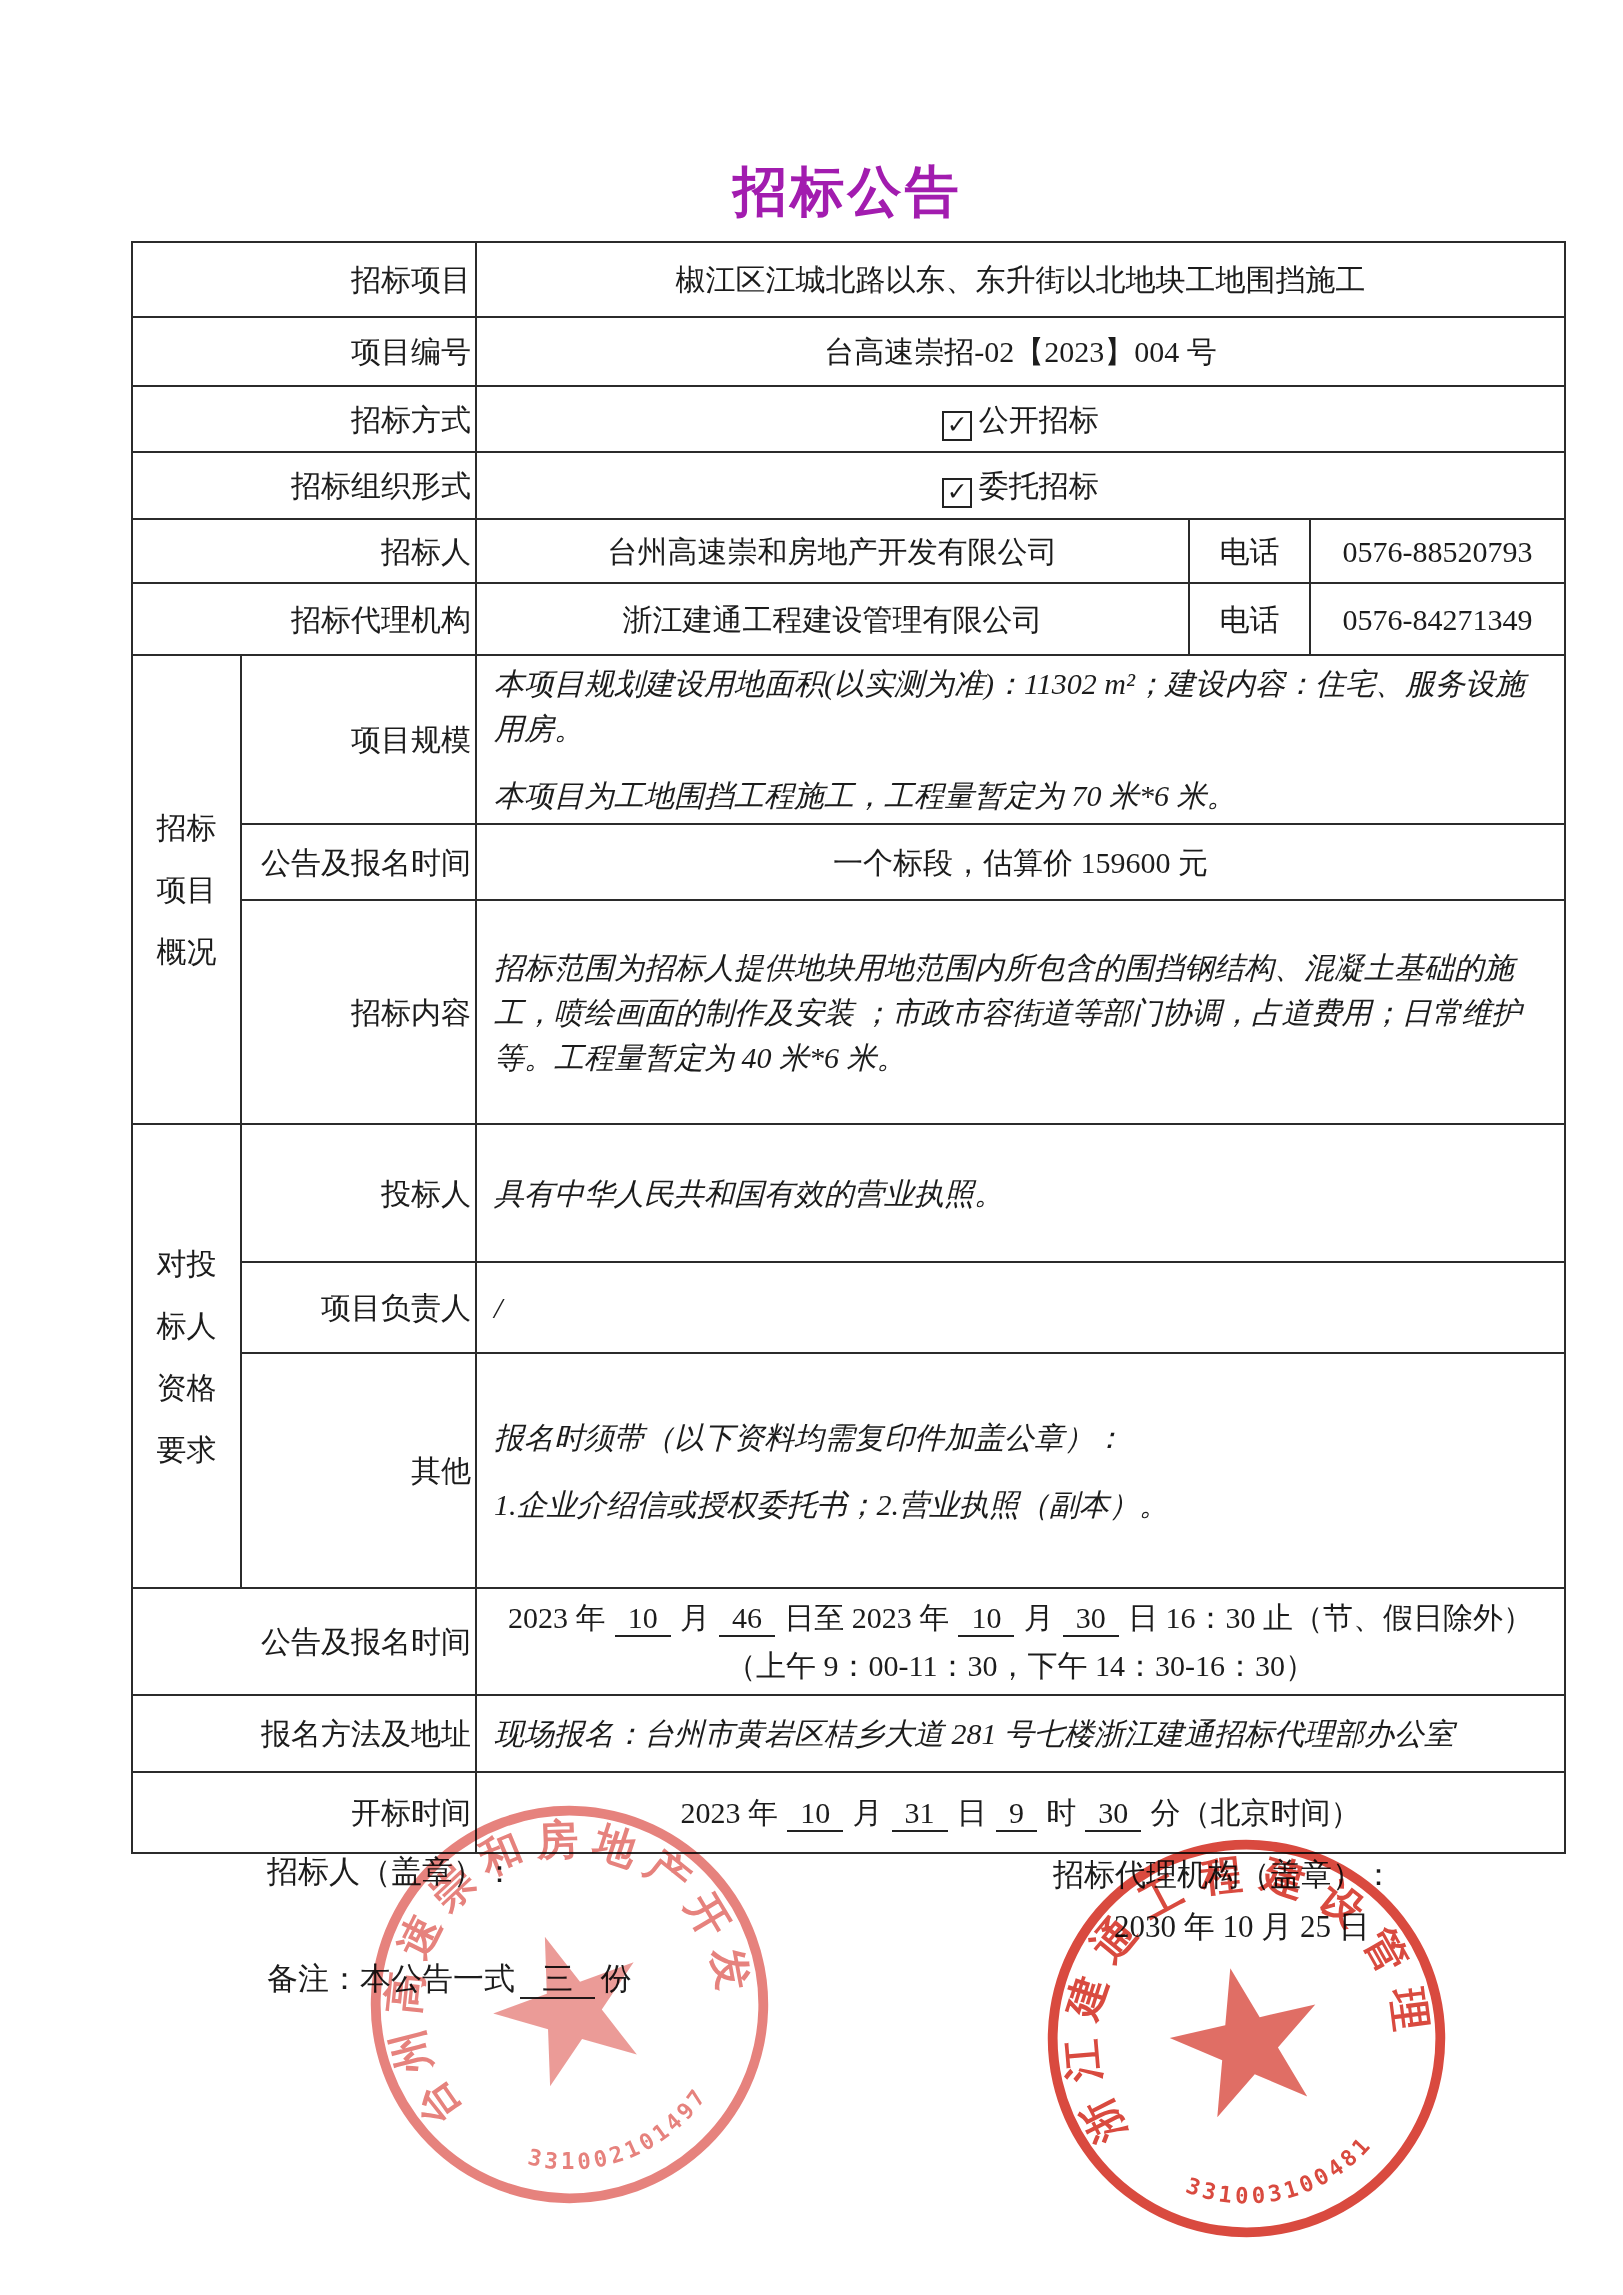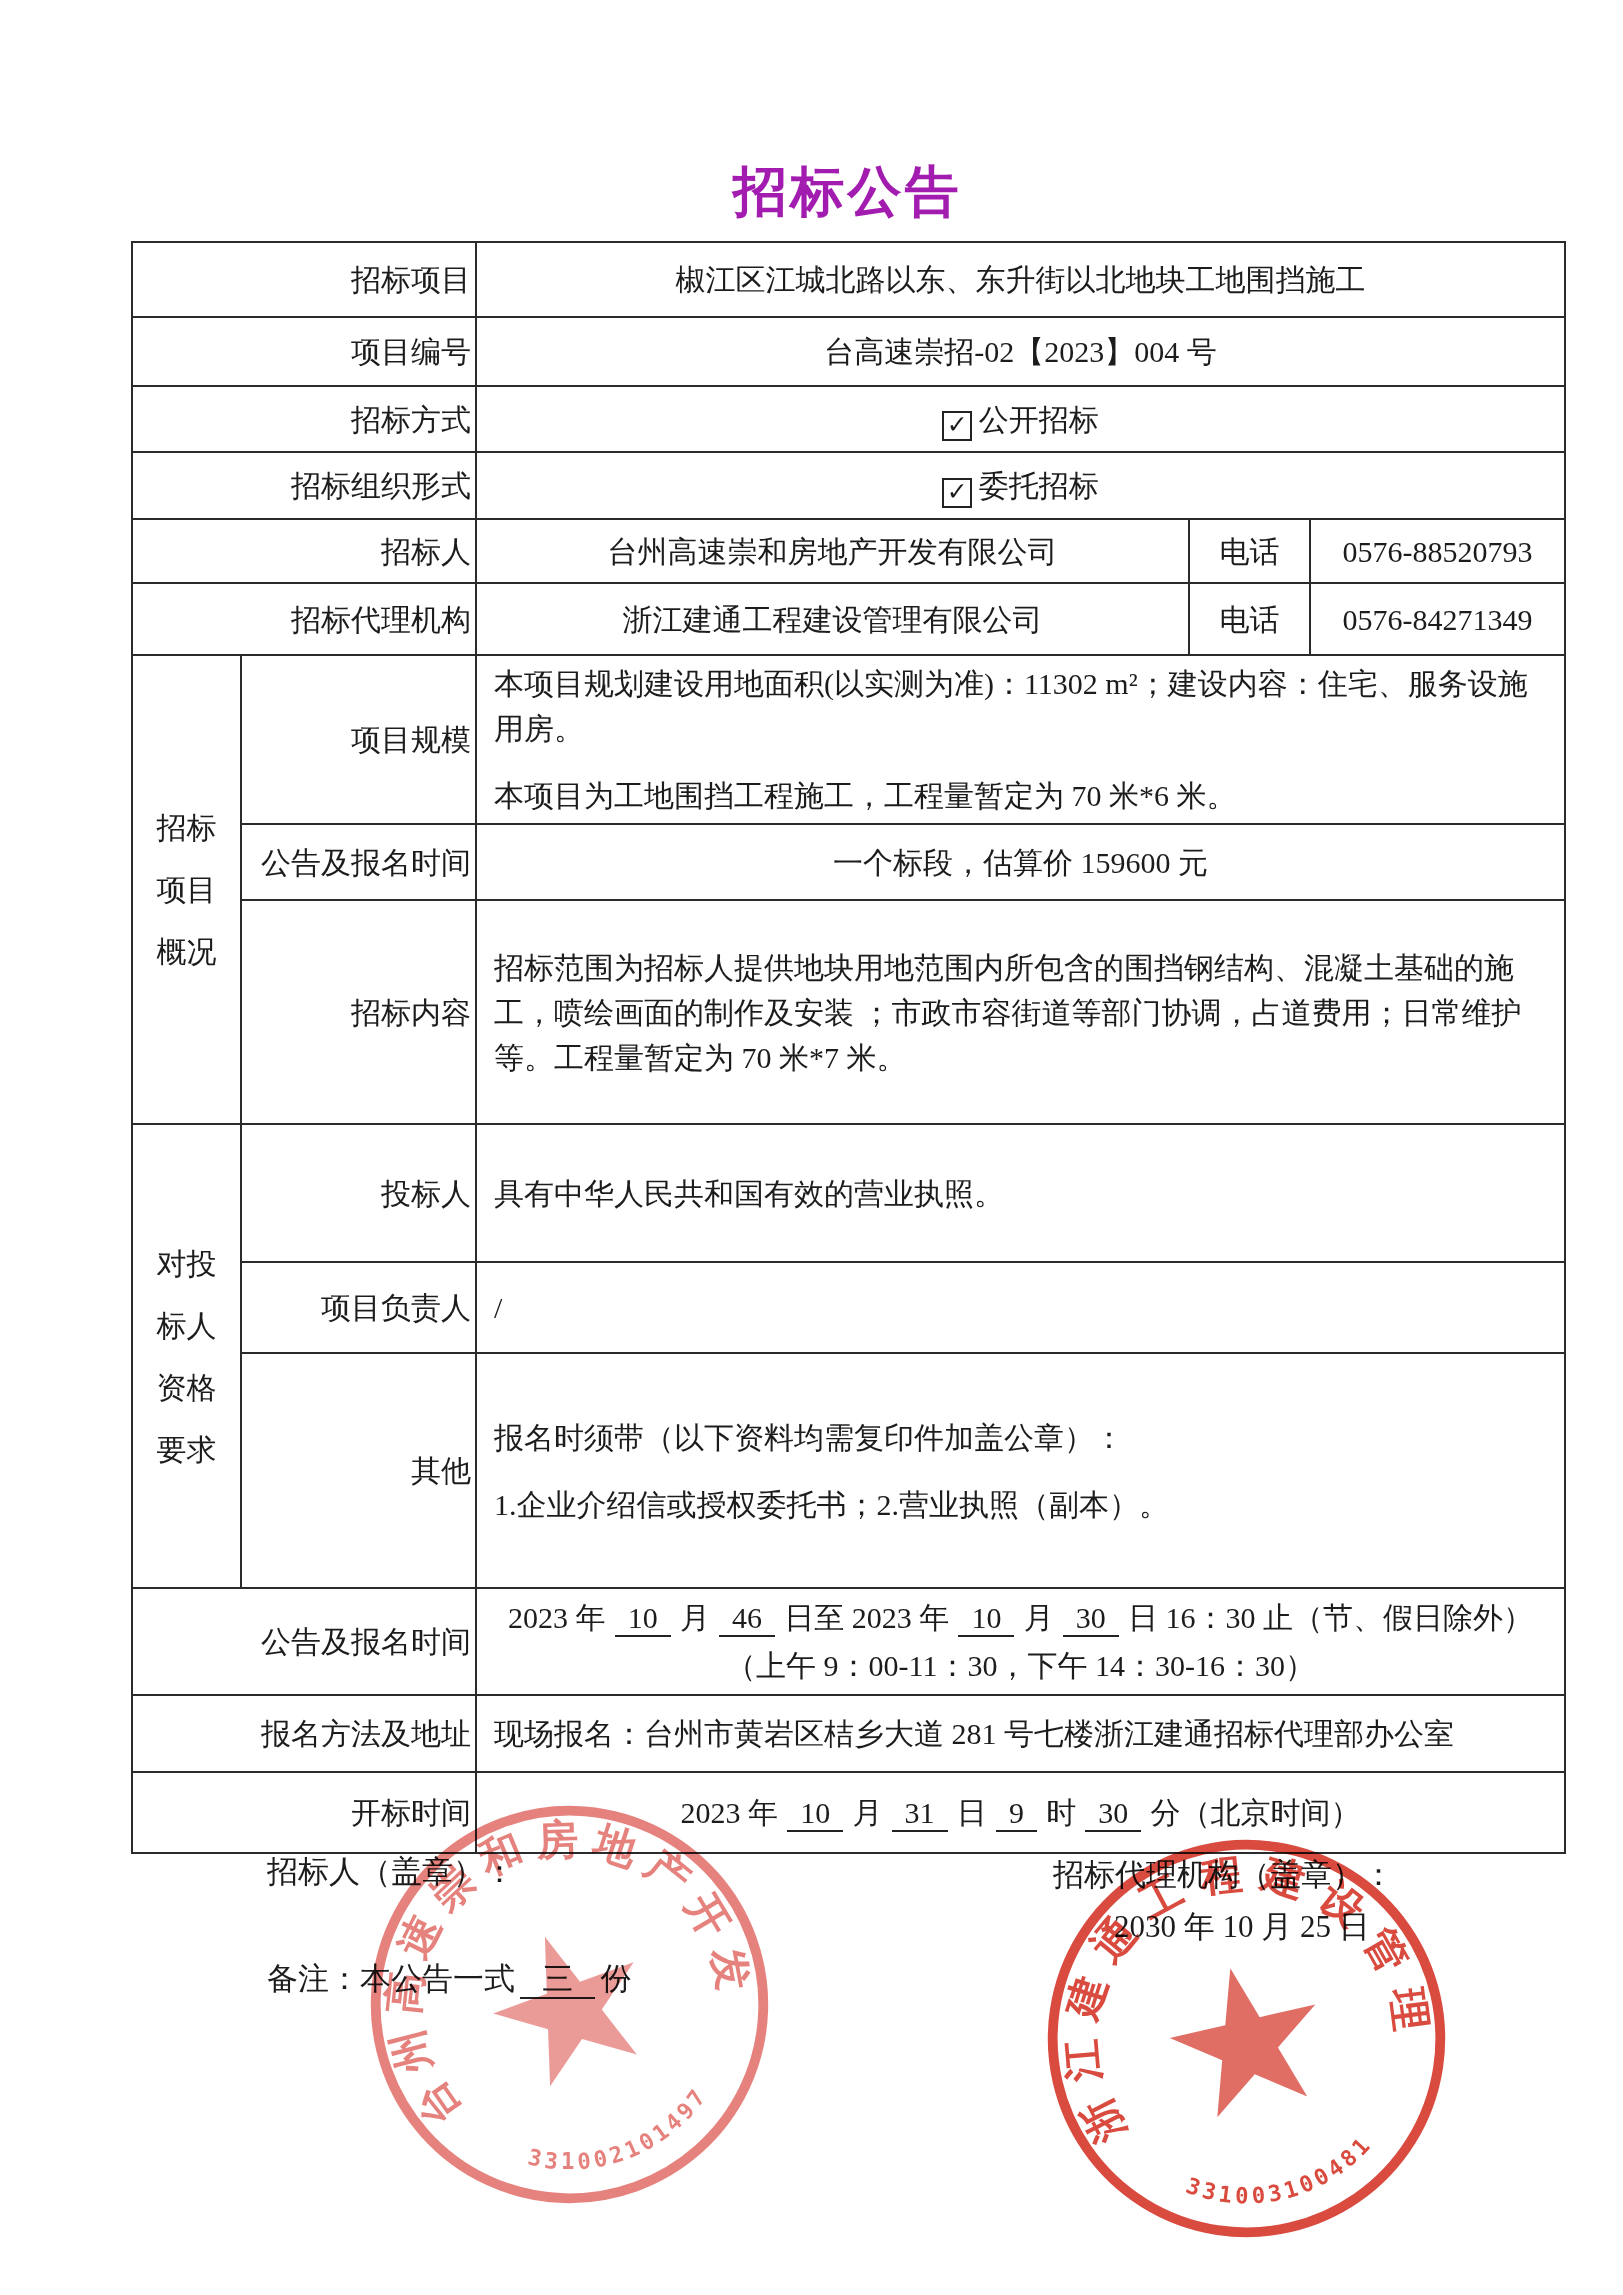--- a/index.html
+++ b/index.html
@@ -7,21 +7,21 @@
         font-family:"Liberation Serif","DejaVu Serif",serif;color:#1c1c1c;overflow:hidden;}
   .title{position:absolute;top:156px;left:131px;width:1433px;margin:0;text-align:center;
          font-family:"Liberation Sans","DejaVu Sans",sans-serif;font-weight:700;
          font-size:54px;letter-spacing:3.3px;color:#a21caf;}
   table.doc{position:absolute;top:241px;left:131px;width:1433px;border-collapse:collapse;
             table-layout:fixed;border:2.6px solid #2b2b2b;}
   td{border:2px solid #2b2b2b;font-size:30px;line-height:1.5;padding:5.2px 17px;
      vertical-align:middle;word-break:break-all;}
   .lab{text-align:right;padding:5.2px 3.9px;}
   .ctr{text-align:center;}
-  .lft{text-align:left;}
+  .lft{text-align:left;font-style:italic;}
   .vgroup{text-align:center;padding:5.2px 2.6px;}
   .vgroup div{margin:17px 0;}
   .p2{margin-top:22px;}
   .cbx{display:inline-block;width:26px;height:26px;border:2.6px solid #222;
        vertical-align:-3.9px;margin-right:6.5px;text-align:center;line-height:23.6px;
        font-size:25px;font-family:"DejaVu Sans",sans-serif;font-weight:700;}
   .seg{margin:0 4.6px;}
   .useg{border-bottom:2px solid #222;padding:0 13px 1.3px;margin:0 4.6px;}
   .line2{margin-top:3.9px;text-align:center;}
   .r1{height:75px;} .r2{height:69px;} .r3{height:66px;} .r4{height:67px;}
@@ -103,21 +103,21 @@
           <div>本项目规划建设用地面积(以实测为准)：11302 m²；建设内容：住宅、服务设施用房。</div>
           <div class="p2">本项目为工地围挡工程施工，工程量暂定为 70 米*6 米。</div>
         </td>
       </tr>
       <tr class="r8">
         <td class="lab">公告及报名时间</td>
         <td colspan="3" class="ctr">一个标段，估算价 159600 元</td>
       </tr>
       <tr class="r9">
         <td class="lab">招标内容</td>
-        <td colspan="3" class="lft">招标范围为招标人提供地块用地范围内所包含的围挡钢结构、混凝土基础的施工，喷绘画面的制作及安装 ；市政市容街道等部门协调，占道费用；日常维护等。工程量暂定为 70 米*7 米。</td>
+        <td colspan="3" class="lft">招标范围为招标人提供地块用地范围内所包含的围挡钢结构、混凝土基础的施工，喷绘画面的制作及安装 ；市政市容街道等部门协调，占道费用；日常维护等。工程量暂定为 40 米*6 米。</td>
       </tr>
       <tr class="r10">
         <td rowspan="3" class="vgroup">
           <div>对投</div>
           <div>标人</div>
           <div>资格</div>
           <div>要求</div>
         </td>
         <td class="lab">投标人</td>
         <td colspan="3" class="lft">具有中华人民共和国有效的营业执照。</td>

